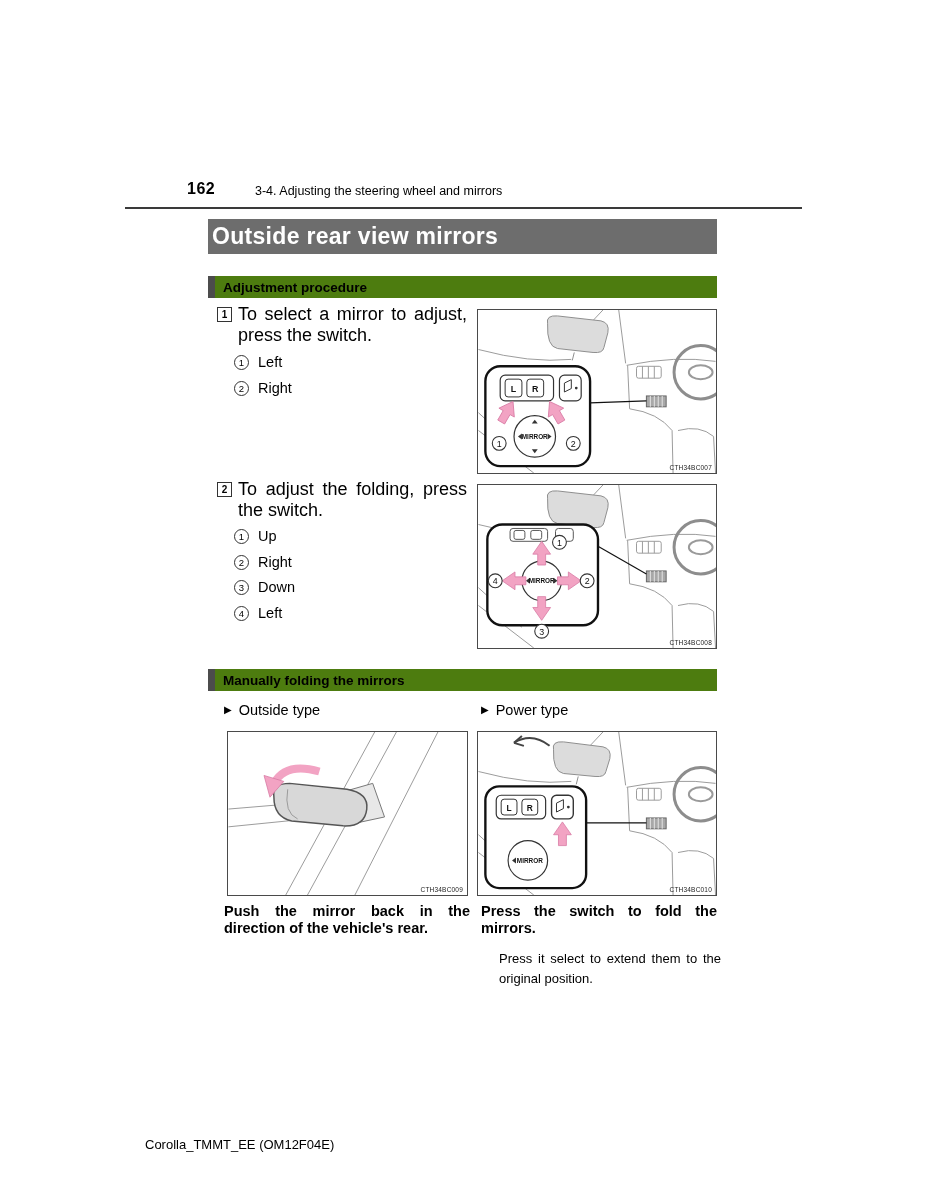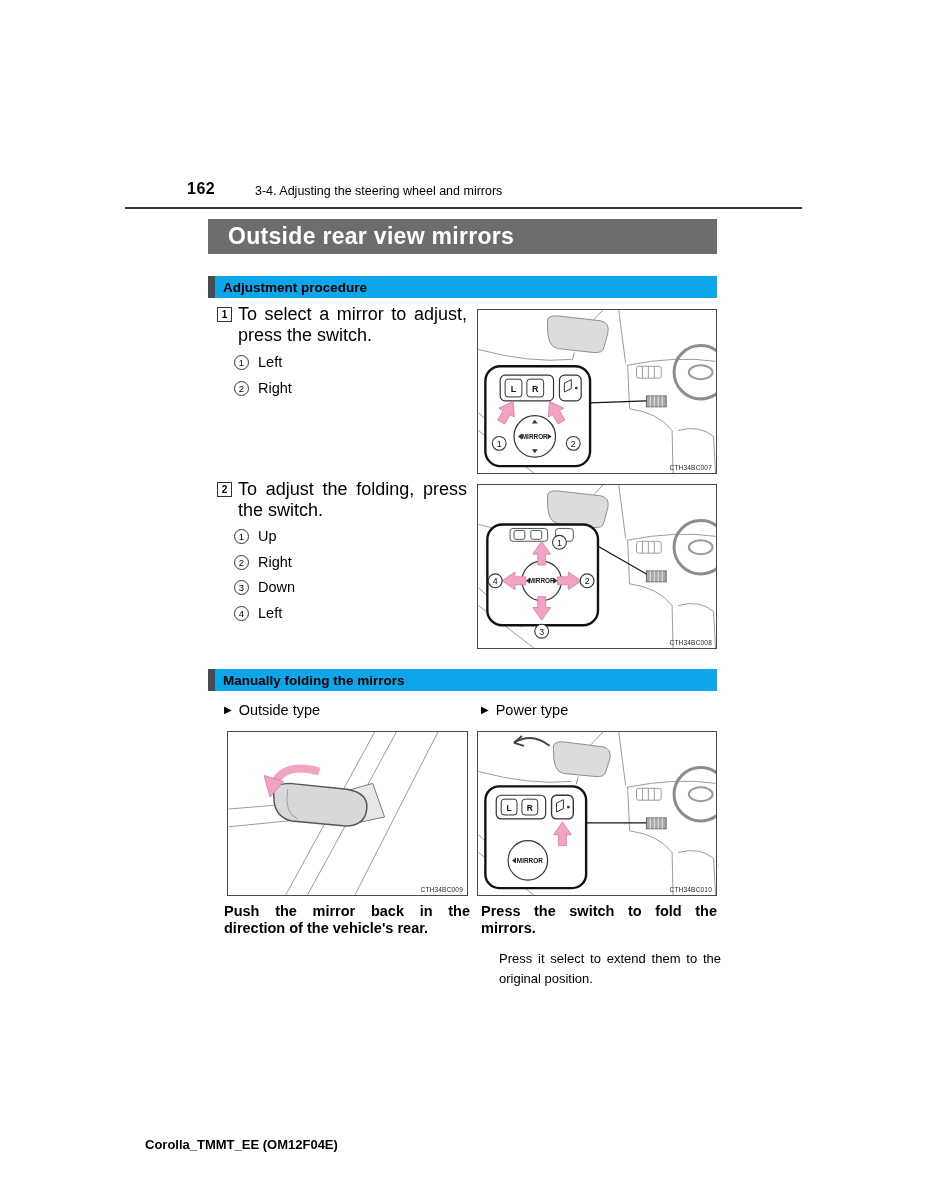--- a/index.html
+++ b/index.html
@@ -13,26 +13,26 @@
   }
   .abs { position: absolute; margin-top: 16px; }
 
   .page-num { left: 187px; top: 164px; font-size: 16px; font-weight: bold; letter-spacing: .5px; }
   .chapter  { left: 255px; top: 168px; font-size: 12.5px; }
   .rule     { left: 125px; top: 191px; width: 677px; height: 1.5px; background: #3a3a3a; }
 
   .banner {
     left: 208px; top: 203px; width: 509px; height: 35px;
     background: #6d6d6d; color: #fff;
-    display: flex; align-items: center; padding-left: 20px;
+    display: flex; align-items: center; padding-left: 4px;
     font-size: 23px; font-weight: bold; letter-spacing: .3px;
   }
 
   .section-h {
-    left: 208px; width: 509px; height: 22px; background: #0ea5e9;
+    left: 208px; width: 509px; height: 22px; background: #4d7c0f;
     display: flex; align-items: center; gap: 8px;
     font-size: 13.5px; font-weight: bold;
   }
   .section-h .bar { width: 7px; height: 22px; background: #4c4c4c; flex: none; }
 
   .step-box {
     width: 15px; height: 15px; border: 1.2px solid #333; background: #fff;
     font-size: 10px; font-weight: bold;
     display: flex; align-items: center; justify-content: center;
   }
@@ -46,21 +46,21 @@
 
   .img-box { border: 1px solid #4a4a4a; background: #fff; }
   .img-box svg { display: block; width: 100%; height: 100%; }
   .img-code { position: absolute; right: 4px; bottom: 2px; font-size: 6.5px; color: #222; letter-spacing: .2px; }
 
   .type-label { display: flex; align-items: center; gap: 7px; font-size: 14.5px; }
   .type-label .tri { font-size: 10px; line-height: 1; }
 
   .caption { font-size: 14.5px; line-height: 17px; text-align: justify; font-weight: bold; }
   .note    { font-size: 13px; line-height: 20px; text-align: justify; }
-  .footer  { left: 145px; top: 1121px; font-size: 13px; font-weight: bold; }
+  .footer  { left: 145px; top: 1121px; font-size: 13px; }
 
   svg text { font-family: "Liberation Sans", sans-serif; }
 </style>
 </head>
 <body>
 
 <div>
 
   <span class="abs page-num">162</span>
   <span class="abs chapter">3-4. Adjusting the steering wheel and mirrors</span>

